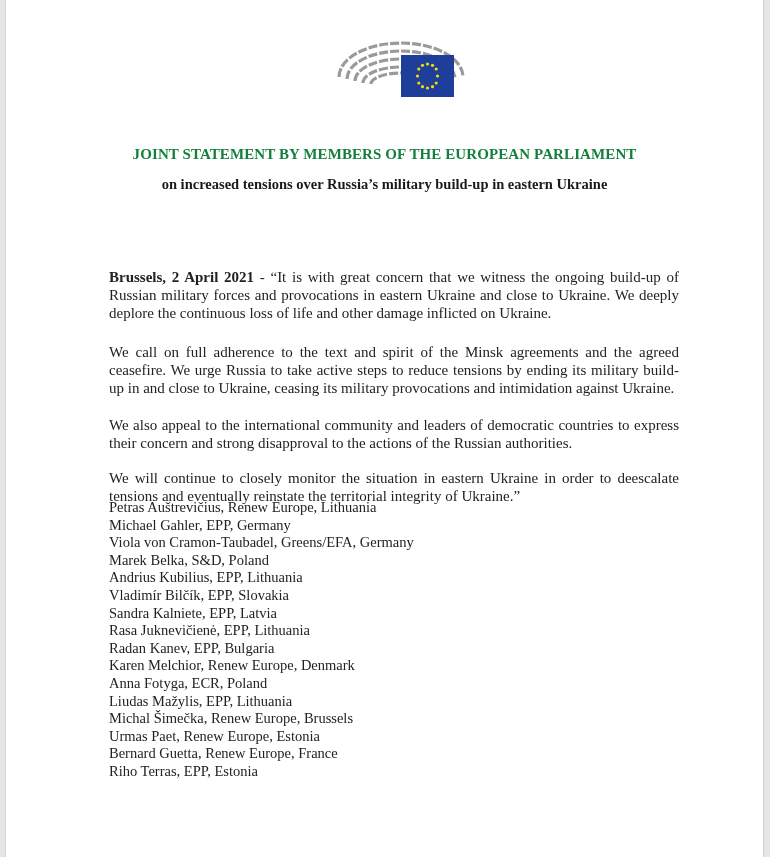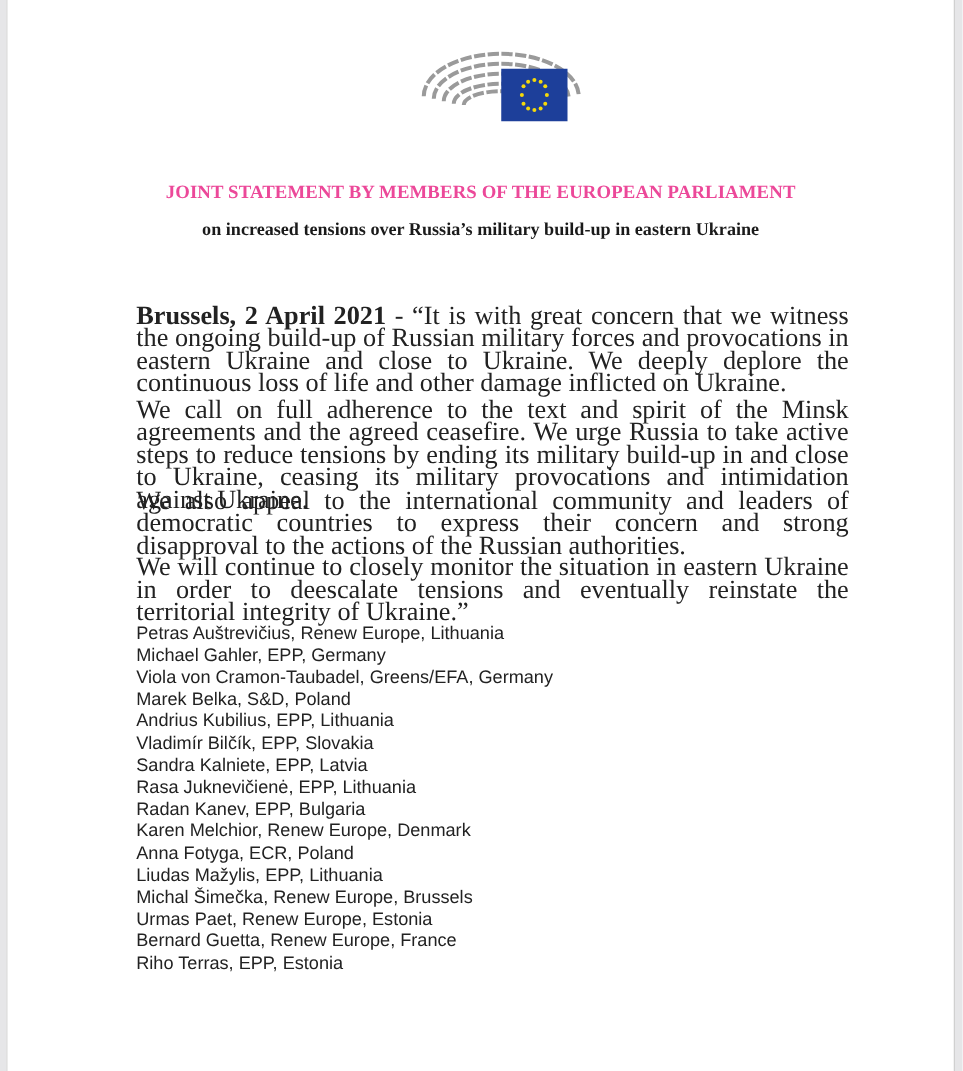--- a/index.html
+++ b/index.html
@@ -14,43 +14,44 @@
       border-left: 1px solid #d8d8d8;
       border-right: 1px solid #d0d0d0;
     }
     .logo {
       position: absolute; left: 325px; top: 27px; width: 140px; height: 80px;
     }
     .title {
       position: absolute; left: 0; width: 757px; top: 146px;
       text-align: center;
       font-family: "Liberation Serif", serif;
-      font-weight: bold; font-size: 15px; color: #ec4899;
+      font-weight: bold; font-size: 15px; color: #15803d;
       letter-spacing: 0.1px;
     }
     .subtitle {
       position: absolute; left: 0; width: 757px; top: 176px;
       text-align: center;
       font-family: "Liberation Serif", serif;
       font-weight: bold; font-size: 14.5px; color: #1a1a1a;
     }
     .body-text {
       position: absolute; left: 103px; width: 570px;
       font-family: "Liberation Serif", serif;
-      font-size: 21px; line-height: 18px; color: #222;
+      font-size: 15px; line-height: 18px; color: #222;
       text-align: justify;
+      margin-top: 25px;
     }
     .body-text b { font-weight: bold; }
     .p1 { top: 243px; }
     .p2 { top: 318px; }
     .p3 { top: 391px; }
     .p4 { top: 444px; }
     .signatories {
       position: absolute; left: 103px; top: 499px; width: 400px;
-      font-family: Liberation Sans, sans-serif;
+      font-family: Liberation Serif, serif;
       font-size: 14.5px; line-height: 17.6px; color: #222;
       margin: 0; padding: 0; list-style: none;
     }
     .signatories li { white-space: nowrap; }
   </style>
 </head>
 <body>
 
 <div class="page">
 

